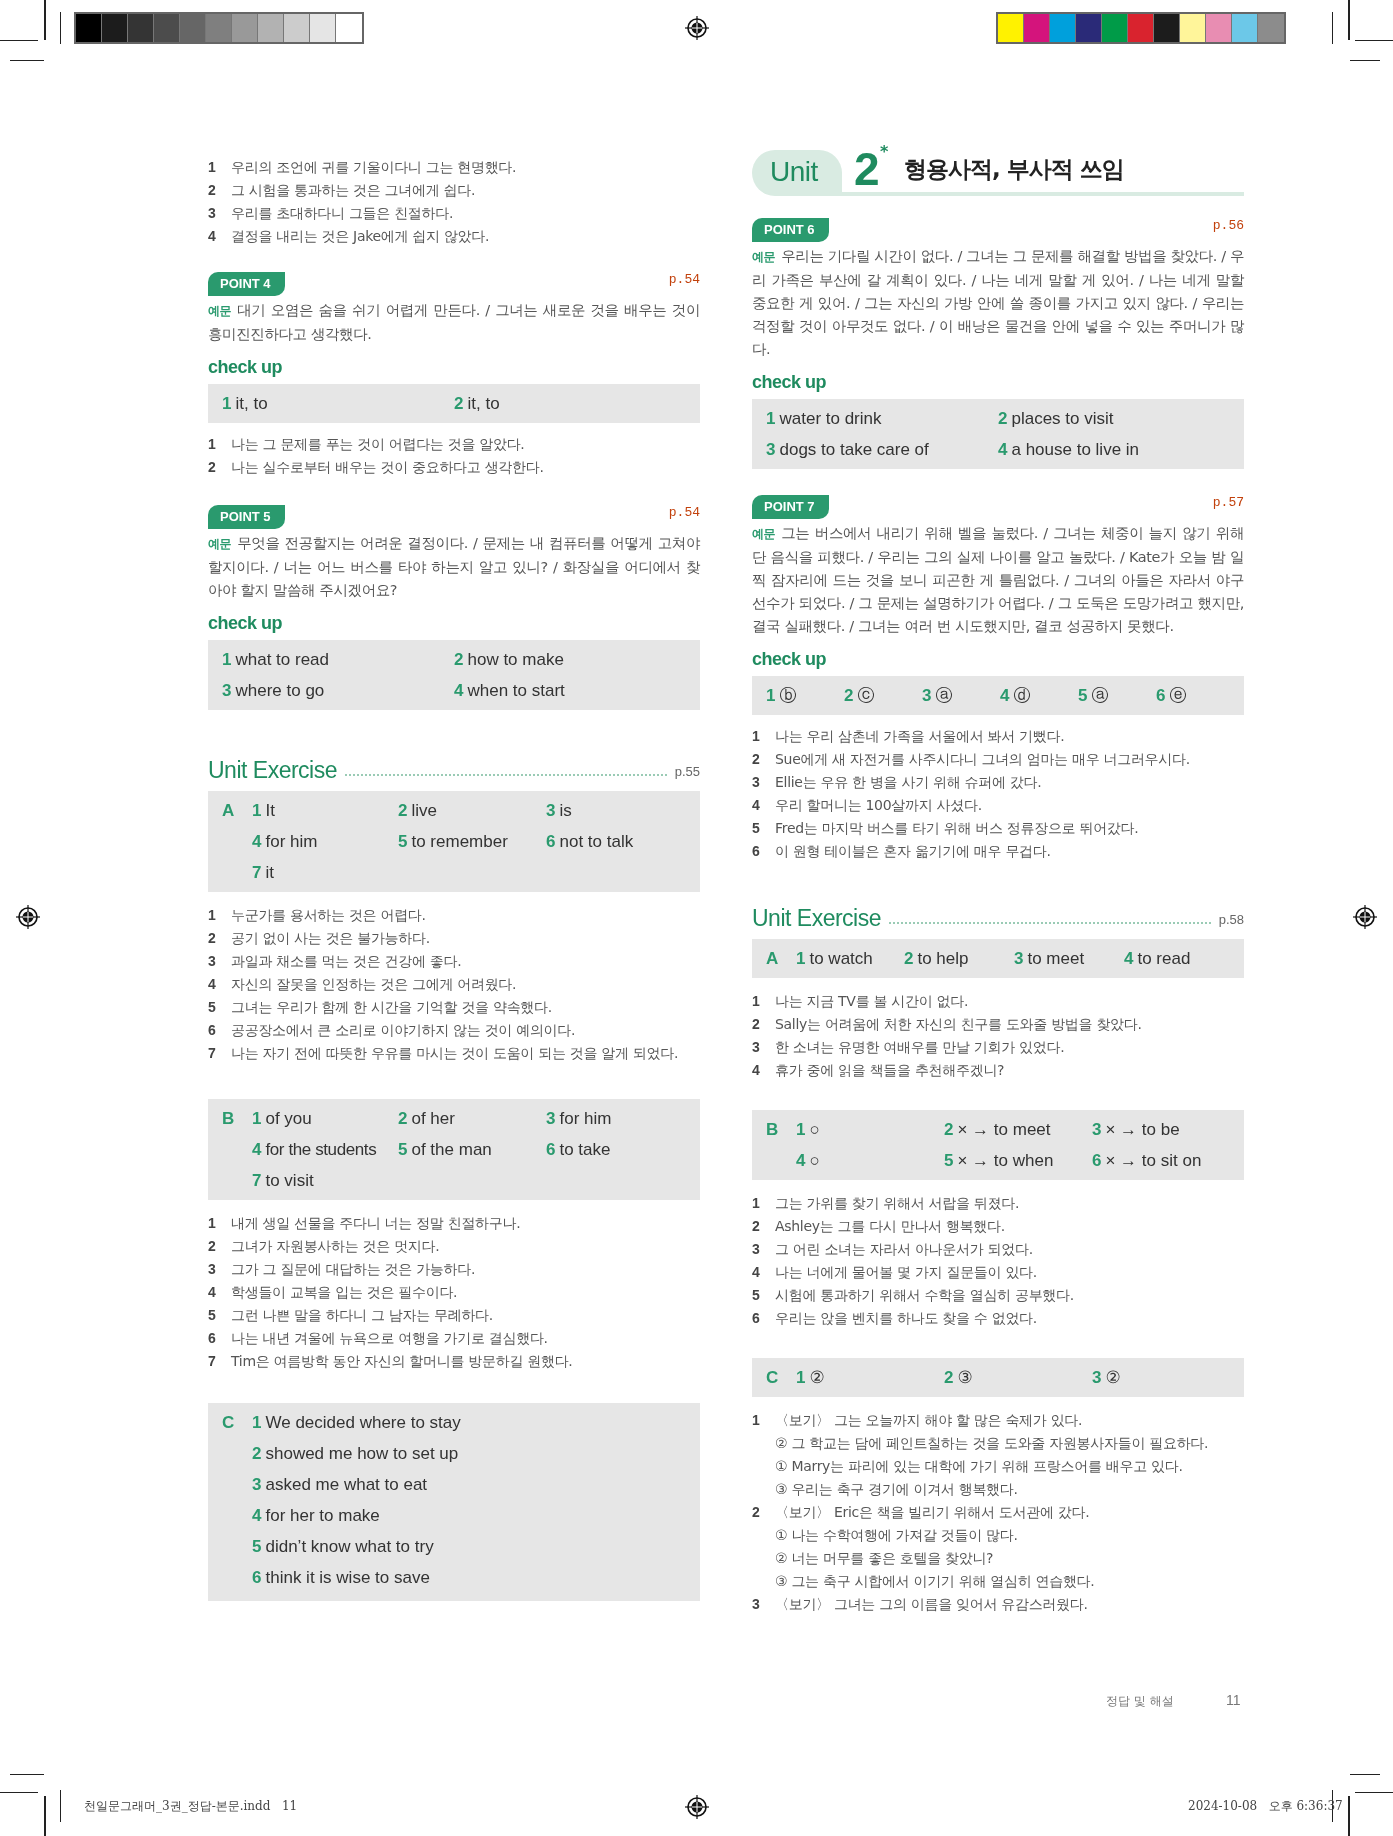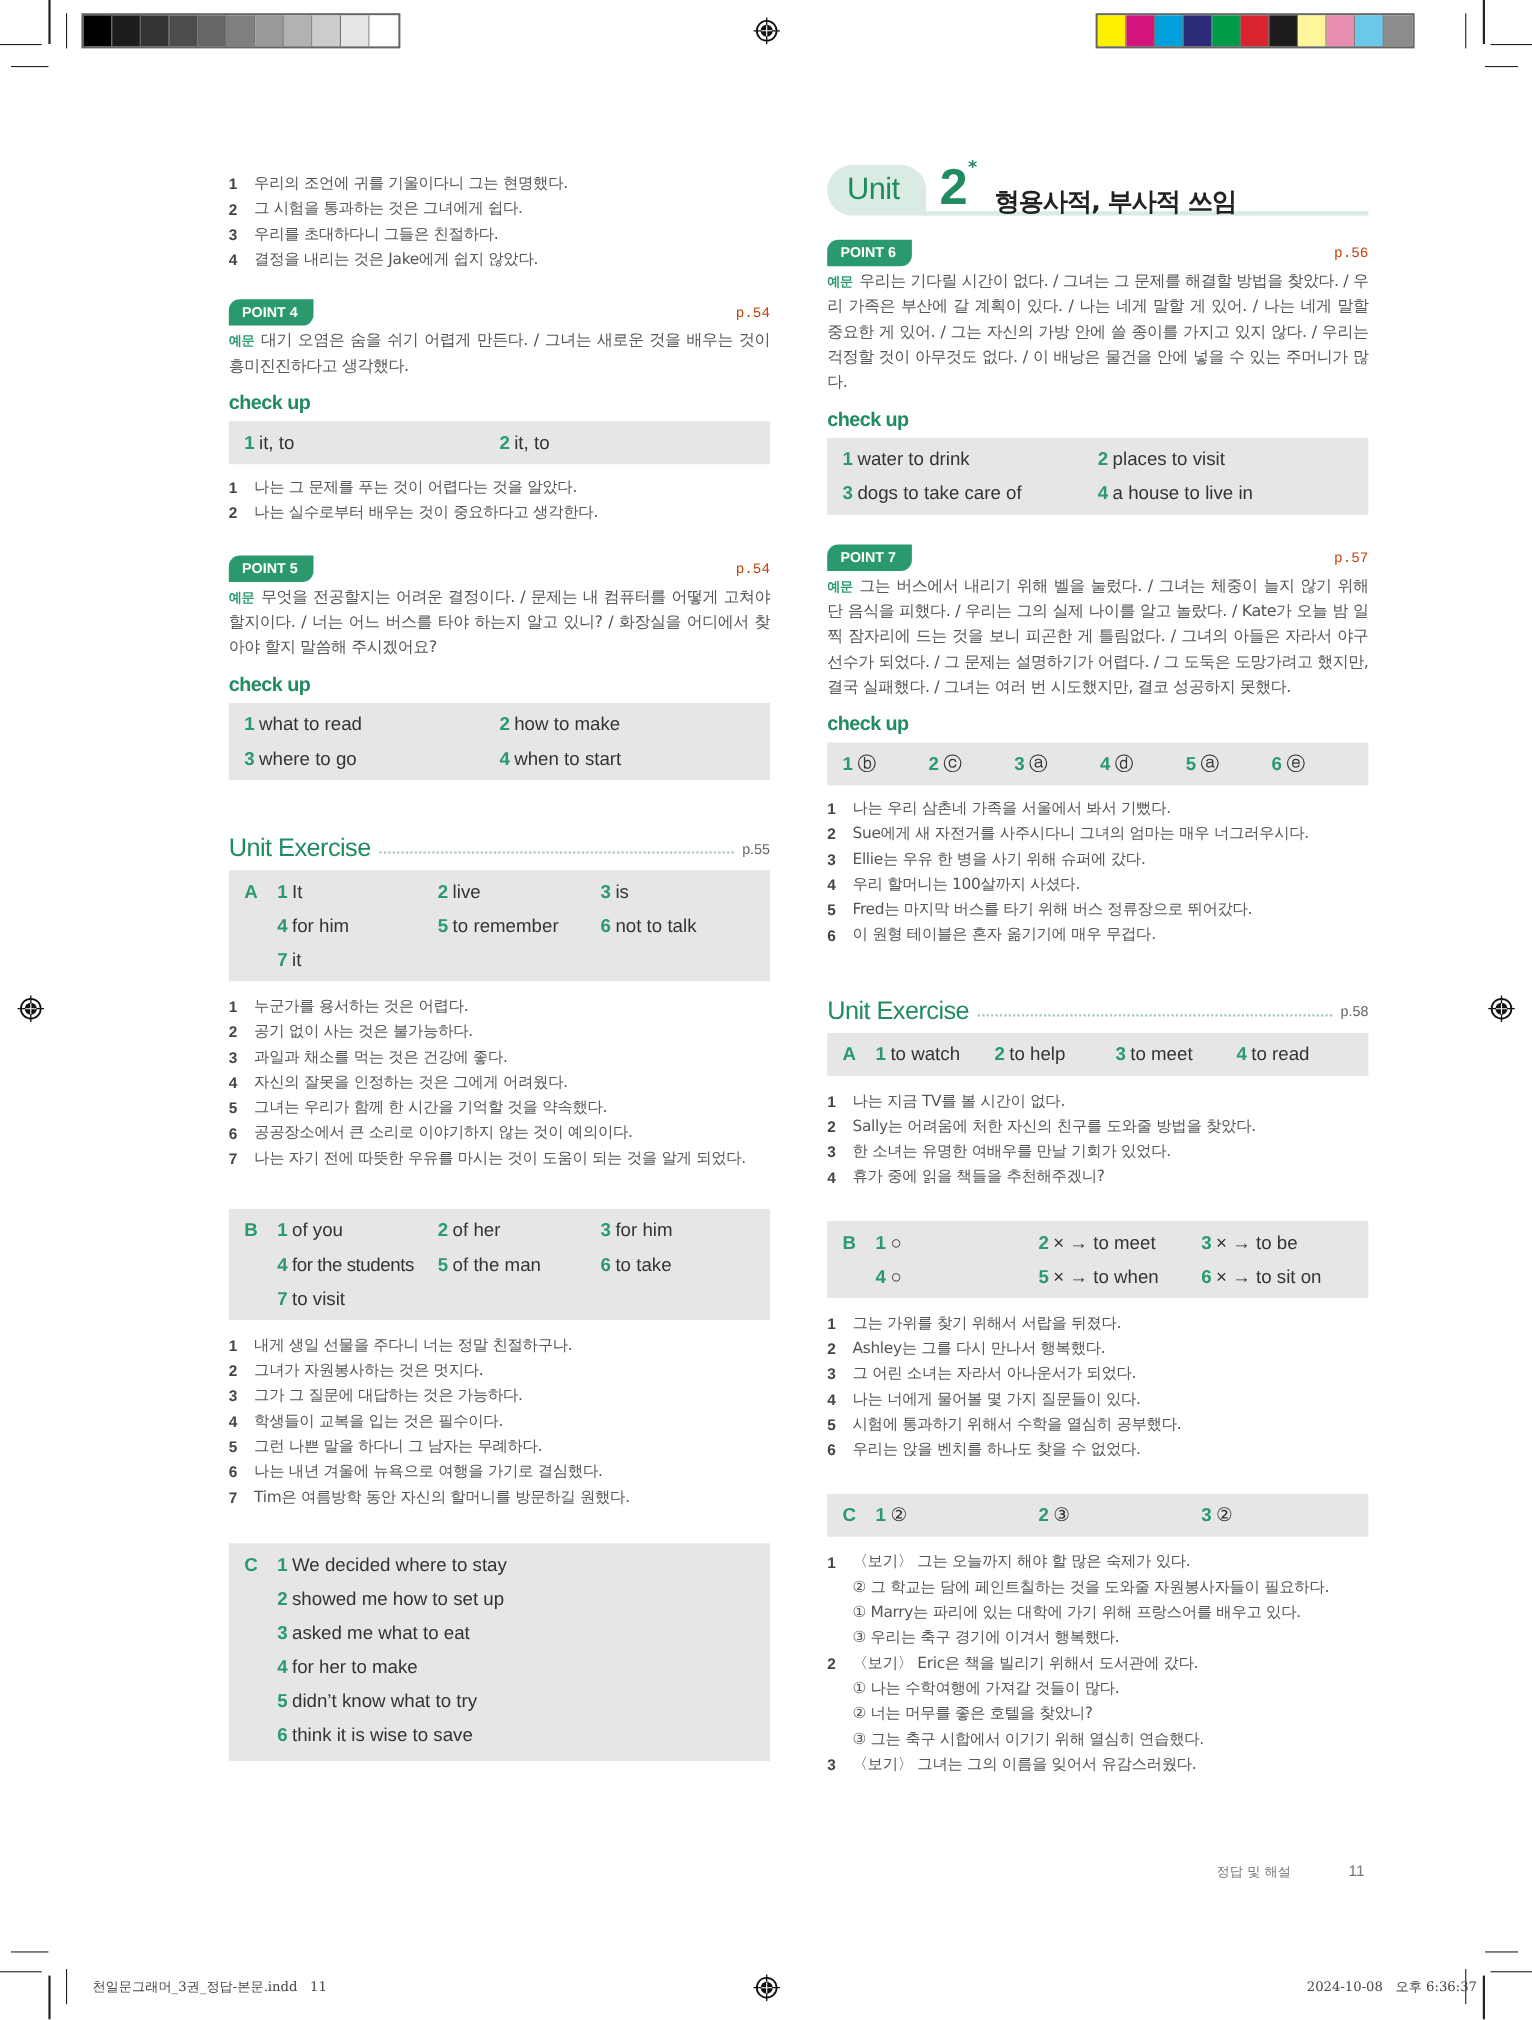--- a/index.html
+++ b/index.html
@@ -16,21 +16,21 @@
 
   
   .col { position: absolute; top: 0; }
   .col-left { left: 208px; width: 492px; }
   .col-right { left: 752px; width: 492px; }
 
   .numlist { list-style: none; font-size: 14px; color: #555; letter-spacing: -0.3px; }
   .numlist li { display: flex; line-height: 23px; height: 23px; white-space: nowrap; }
   .numlist .n { width: 23px; flex: 0 0 23px; font-weight: bold; color: #444; font-family: "Liberation Sans", sans-serif; font-size: 14px; }
 
-  .point-head { display: flex; justify-content: space-between; align-items: center; height: 24px; }
+  .point-head { display: flex; justify-content: space-between; height: 24px; }
   .point-badge { background: #2a9a6e; color: #fff; font-weight: bold; font-family: "Liberation Sans", sans-serif; font-size: 13px; height: 24px; line-height: 24px; padding: 0 14px 0 12px; border-radius: 10px 0 10px 0; }
   .pageref { font-size: 13px; color: #c2410c; font-family: Liberation Mono, monospace; }
 
   .example { font-size: 14.5px; line-height: 23px; color: #555; text-align: justify; letter-spacing: -0.4px; margin-top: 3px; }
   .example .tag { color: #2a9a6e; font-weight: bold; font-size: 12px; margin-right: 6px; }
 
   .checkup { color: #1f8b5f; font-weight: bold; font-size: 18px; font-family: "Liberation Sans", sans-serif; margin-top: 8px; height: 26px; line-height: 26px; letter-spacing: -0.5px; }
 
   .ansbox { background: #e6e6e6; padding: 4px 0 4px 14px; font-family: "Liberation Sans", sans-serif; font-size: 17px; color: #333; }
   .ansrow { display: flex; height: 31px; line-height: 31px; white-space: nowrap; }
@@ -41,21 +41,21 @@
   .ue-head { display: flex; align-items: flex-end; height: 30px; }
   .ue-title { color: #1f8b5f; font-size: 23px; font-family: "Liberation Sans", sans-serif; font-weight: normal; letter-spacing: -0.5px; line-height: 30px; }
   .ue-dots { flex: 1; border-bottom: 2px dotted #9acbb5; margin: 0 8px 9px 8px; }
   .ue-ref { font-size: 13px; color: #666; font-family: "Liberation Sans", sans-serif; padding-bottom: 6px; }
 
   .unit-header { position: absolute; left: 752px; top: 146px; width: 492px; height: 52px; }
   .unit-tab { position: absolute; left: 0; top: 4px; width: 90px; height: 46px; background: #d9ebe2; border-radius: 24px 24px 0 24px; }
   .unit-word { position: absolute; left: 18px; top: 10px; font-size: 28px; color: #1f8b5f; font-family: "Liberation Sans", sans-serif; letter-spacing: -0.5px; }
   .unit-num { position: absolute; left: 102px; top: -4px; font-size: 46px; color: #1f8b5f; font-family: "Liberation Sans", sans-serif; font-weight: bold; }
   .unit-star { position: absolute; left: 128px; top: -4px; font-size: 16px; color: #1f8b5f; font-weight: bold; }
-  .unit-title { position: absolute; left: 152px; top: 22px; font-size: 23px; color: #222; font-weight: bold; letter-spacing: -1px; }
+  .unit-title { position: absolute; left: 152px; top: 8px; font-size: 23px; color: #222; font-weight: bold; letter-spacing: -1px; }
   .unit-line { position: absolute; left: 88px; top: 46px; right: 0; height: 4px; background: #d9ebe2; }
 
   .footer-label { position: absolute; font-size: 12px; color: #777; }
   .footer-page { position: absolute; font-size: 14px; color: #777; font-family: "Liberation Sans", sans-serif; }
 </style>
 </head>
 <body>
 
 <div class="crop" style="left:44px;top:0;width:2px;height:40px;"></div>
 <div class="crop" style="left:0;top:40px;width:38px;height:1px;"></div>

